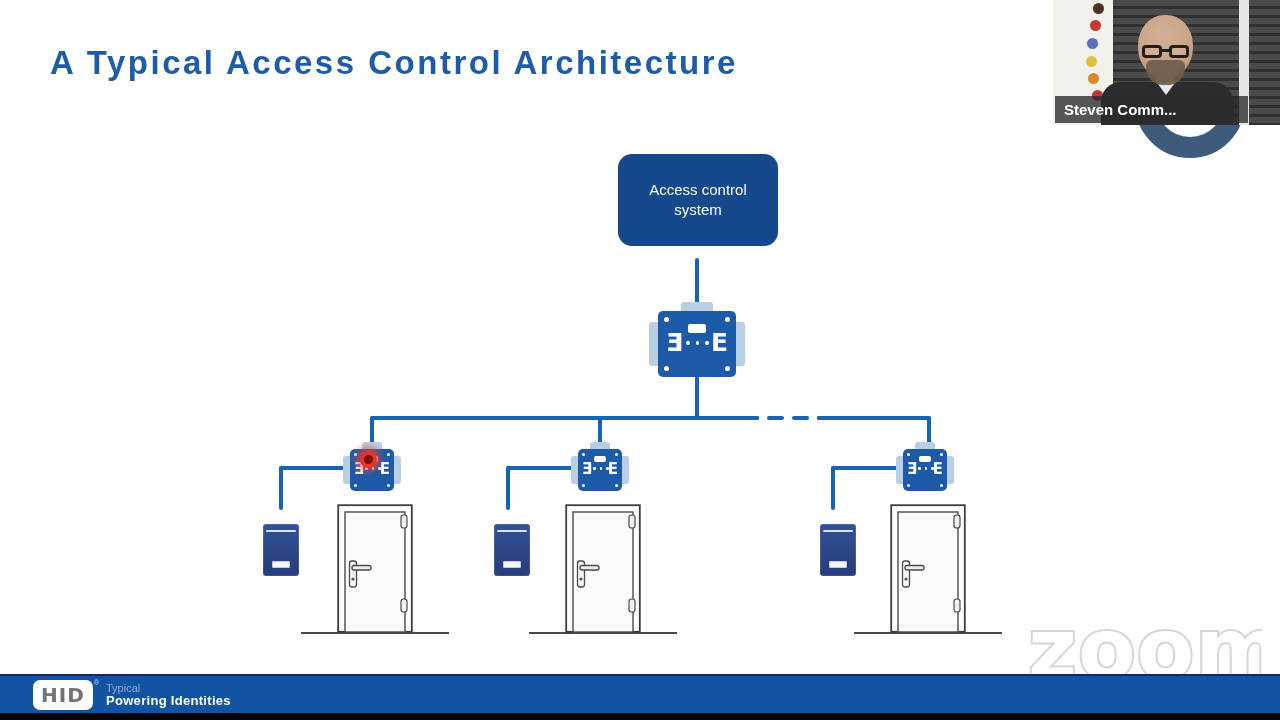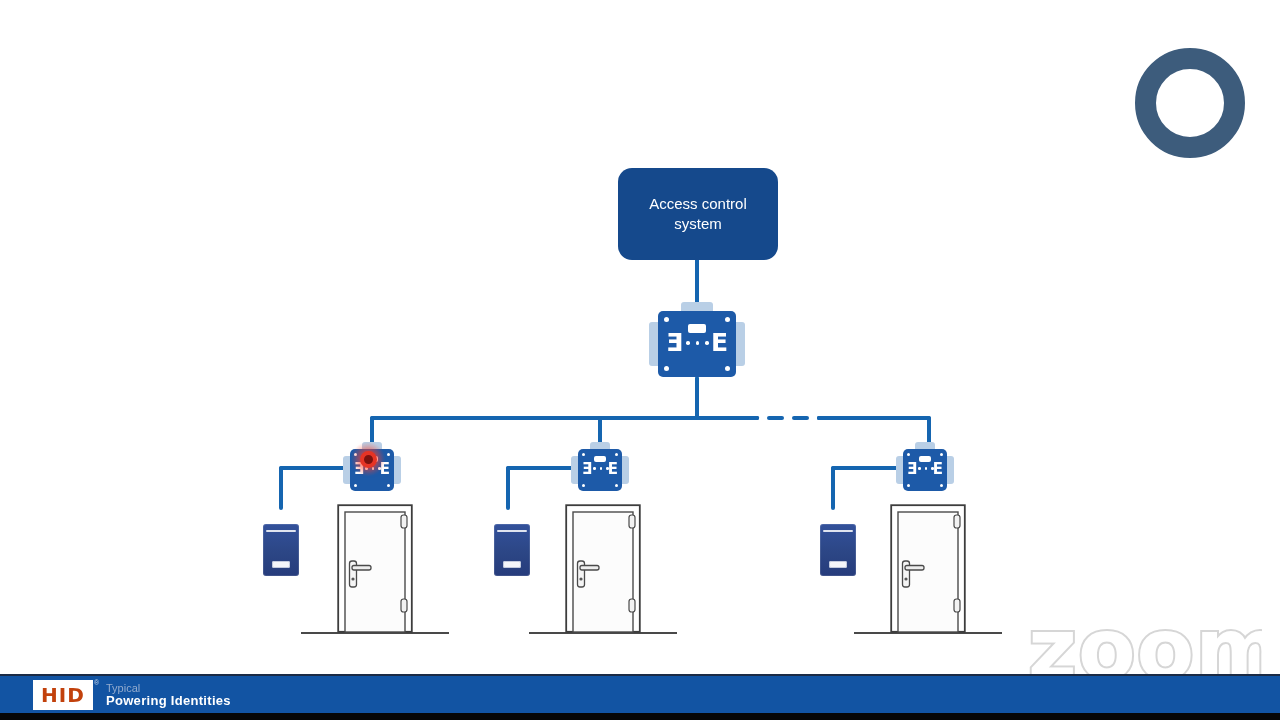--- a/index.html
+++ b/index.html
@@ -3,21 +3,21 @@
 <meta charset="utf-8">
 <style>
   *{box-sizing:border-box;margin:0;padding:0}
   html,body{background:#222}
   #stage{position:relative;width:1280px;height:720px;overflow:hidden;background:#ffffff;
          font-family:"Liberation Sans",sans-serif}
   
   .slide-title{position:absolute;left:50px;top:44px;font-size:33px;font-weight:800;
     letter-spacing:2.5px;color:#1e5ca8;white-space:nowrap}
   
-  .acs-box{position:absolute;left:618px;top:168px;width:160px;height:92px;background:#15498c;
+  .acs-box{position:absolute;left:618px;top:154px;width:160px;height:92px;background:#15498c;
     border-radius:14px;color:#fff;font-size:15px;line-height:1.35;display:flex;align-items:center;
     justify-content:center;text-align:center;padding:0 18px;z-index:3}
   .ln{position:absolute;background:#1565b0;border-radius:2px;z-index:1}
   
   .ctrl{position:absolute;z-index:3}
   .ctrl .tab{position:absolute;background:#b9cfe6;border-radius:3px;z-index:0}
   .ctrl .body{position:absolute;inset:0;background:#1d5aa8;border-radius:5px;z-index:1}
   .ctrl .sc{position:absolute;background:#fff;border-radius:50%;z-index:2}
   .ctrl .mark{position:absolute;color:#fff;font-weight:bold;z-index:2;top:50%;transform:translateY(-54%);
     font-family:"DejaVu Sans",sans-serif}
@@ -92,33 +92,34 @@
   .wc-name{position:absolute;left:2px;top:96px;width:193px;height:27px;background:rgba(42,42,42,.78);
     color:#fff;font-size:15px;font-weight:bold;line-height:27px;padding-left:9px;white-space:nowrap;
     overflow:hidden}
   
   .watermark{position:absolute;left:1022px;top:598px;z-index:4}
   
   .footer{position:absolute;left:0;top:674px;width:1280px;height:46px;z-index:8}
   .footer .edge{position:absolute;left:0;top:0;width:100%;height:2px;background:#1b2b45}
   .footer .bar{position:absolute;left:0;top:2px;width:100%;height:37px;background:#1254a3}
   .footer .black{position:absolute;left:0;top:39px;width:100%;height:7px;background:#060606}
-  .hid-logo{position:absolute;left:33px;top:6px;width:60px;height:30px;background:#fff;border-radius:0;
-    color:#c2410c;font-size:20px;font-weight:800;letter-spacing:1px;display:flex;align-items:center;
+  .hid-logo{position:absolute;left:33px;top:6px;width:60px;height:30px;background:#fff;border-radius:7px;
+    color:#737373;font-size:20px;font-weight:800;letter-spacing:1px;display:flex;align-items:center;
     justify-content:center;font-family:"DejaVu Sans",sans-serif}
   .hid-reg{position:absolute;left:94px;top:5px;font-size:7px;color:#c9d6e8}
   .tag1{position:absolute;left:106px;top:8px;font-size:11px;color:#93abce}
   .tag2{position:absolute;left:106px;top:19px;font-size:13px;font-weight:bold;color:#ffffff;
     letter-spacing:.3px}
 </style>
 </head>
 <body>
 
 <div id="stage">
 
+  <div class="slide-title">A Typical Access Control Architecture</div>
 
   <div class="ring"></div>
 
   <div class="acs-box">Access control system</div>
 
   <div class="ln" style="left:695px;top:258px;width:4px;height:56px"></div>
   <div class="ln" style="left:695px;top:376px;width:4px;height:42px"></div>
   <div class="ln" style="left:370px;top:416px;width:389px;height:4px;border-top-left-radius:4px"></div>
   <div class="ln" style="left:767px;top:416px;width:17px;height:4px"></div>
   <div class="ln" style="left:792px;top:416px;width:17px;height:4px"></div>
@@ -248,20 +249,40 @@
     <div class="floor" style="left:854px"></div>
   </div>
 
   <div class="laser-glow"></div>
   <div class="laser-dot"></div>
 
   <svg class="watermark" width="240" height="92">
     <text x="6" y="80" font-family="DejaVu Sans, sans-serif" font-size="84" font-weight="bold" fill="#ffffff" stroke="#d6d6d6" stroke-width="4" paint-order="stroke" letter-spacing="1">zoom</text>
   </svg>
 
+  <div class="webcam">
+    <div class="wc-wall"></div>
+    <div class="wc-blinds"></div>
+    <div class="wc-frame"></div>
+    <i class="wc-dot" style="left:40px;top:3px;background:#4f3322"></i>
+    <i class="wc-dot" style="left:37px;top:20px;background:#c23a30"></i>
+    <i class="wc-dot" style="left:34px;top:38px;background:#5a6ec2"></i>
+    <i class="wc-dot" style="left:33px;top:56px;background:#e0c23c"></i>
+    <i class="wc-dot" style="left:35px;top:73px;background:#e0862e"></i>
+    <i class="wc-dot" style="left:39px;top:90px;background:#c2343c"></i>
+    <div class="wc-torso"></div>
+    <div class="wc-collar"></div>
+    <div class="wc-neck"></div>
+    <div class="wc-head"></div>
+    <div class="wc-glass" style="left:89px"></div>
+    <div class="wc-glass" style="left:116px"></div>
+    <div class="wc-bridge"></div>
+    <div class="wc-beard"></div>
+    <div class="wc-name">Steven Comm...</div>
+  </div>
 
   <div class="footer">
     <div class="edge"></div>
     <div class="bar"></div>
     <div class="hid-logo">HID</div>
     <div class="hid-reg">®</div>
     <div class="tag1">Typical</div>
     <div class="tag2">Powering Identities</div>
     <div class="black"></div>
   </div>

